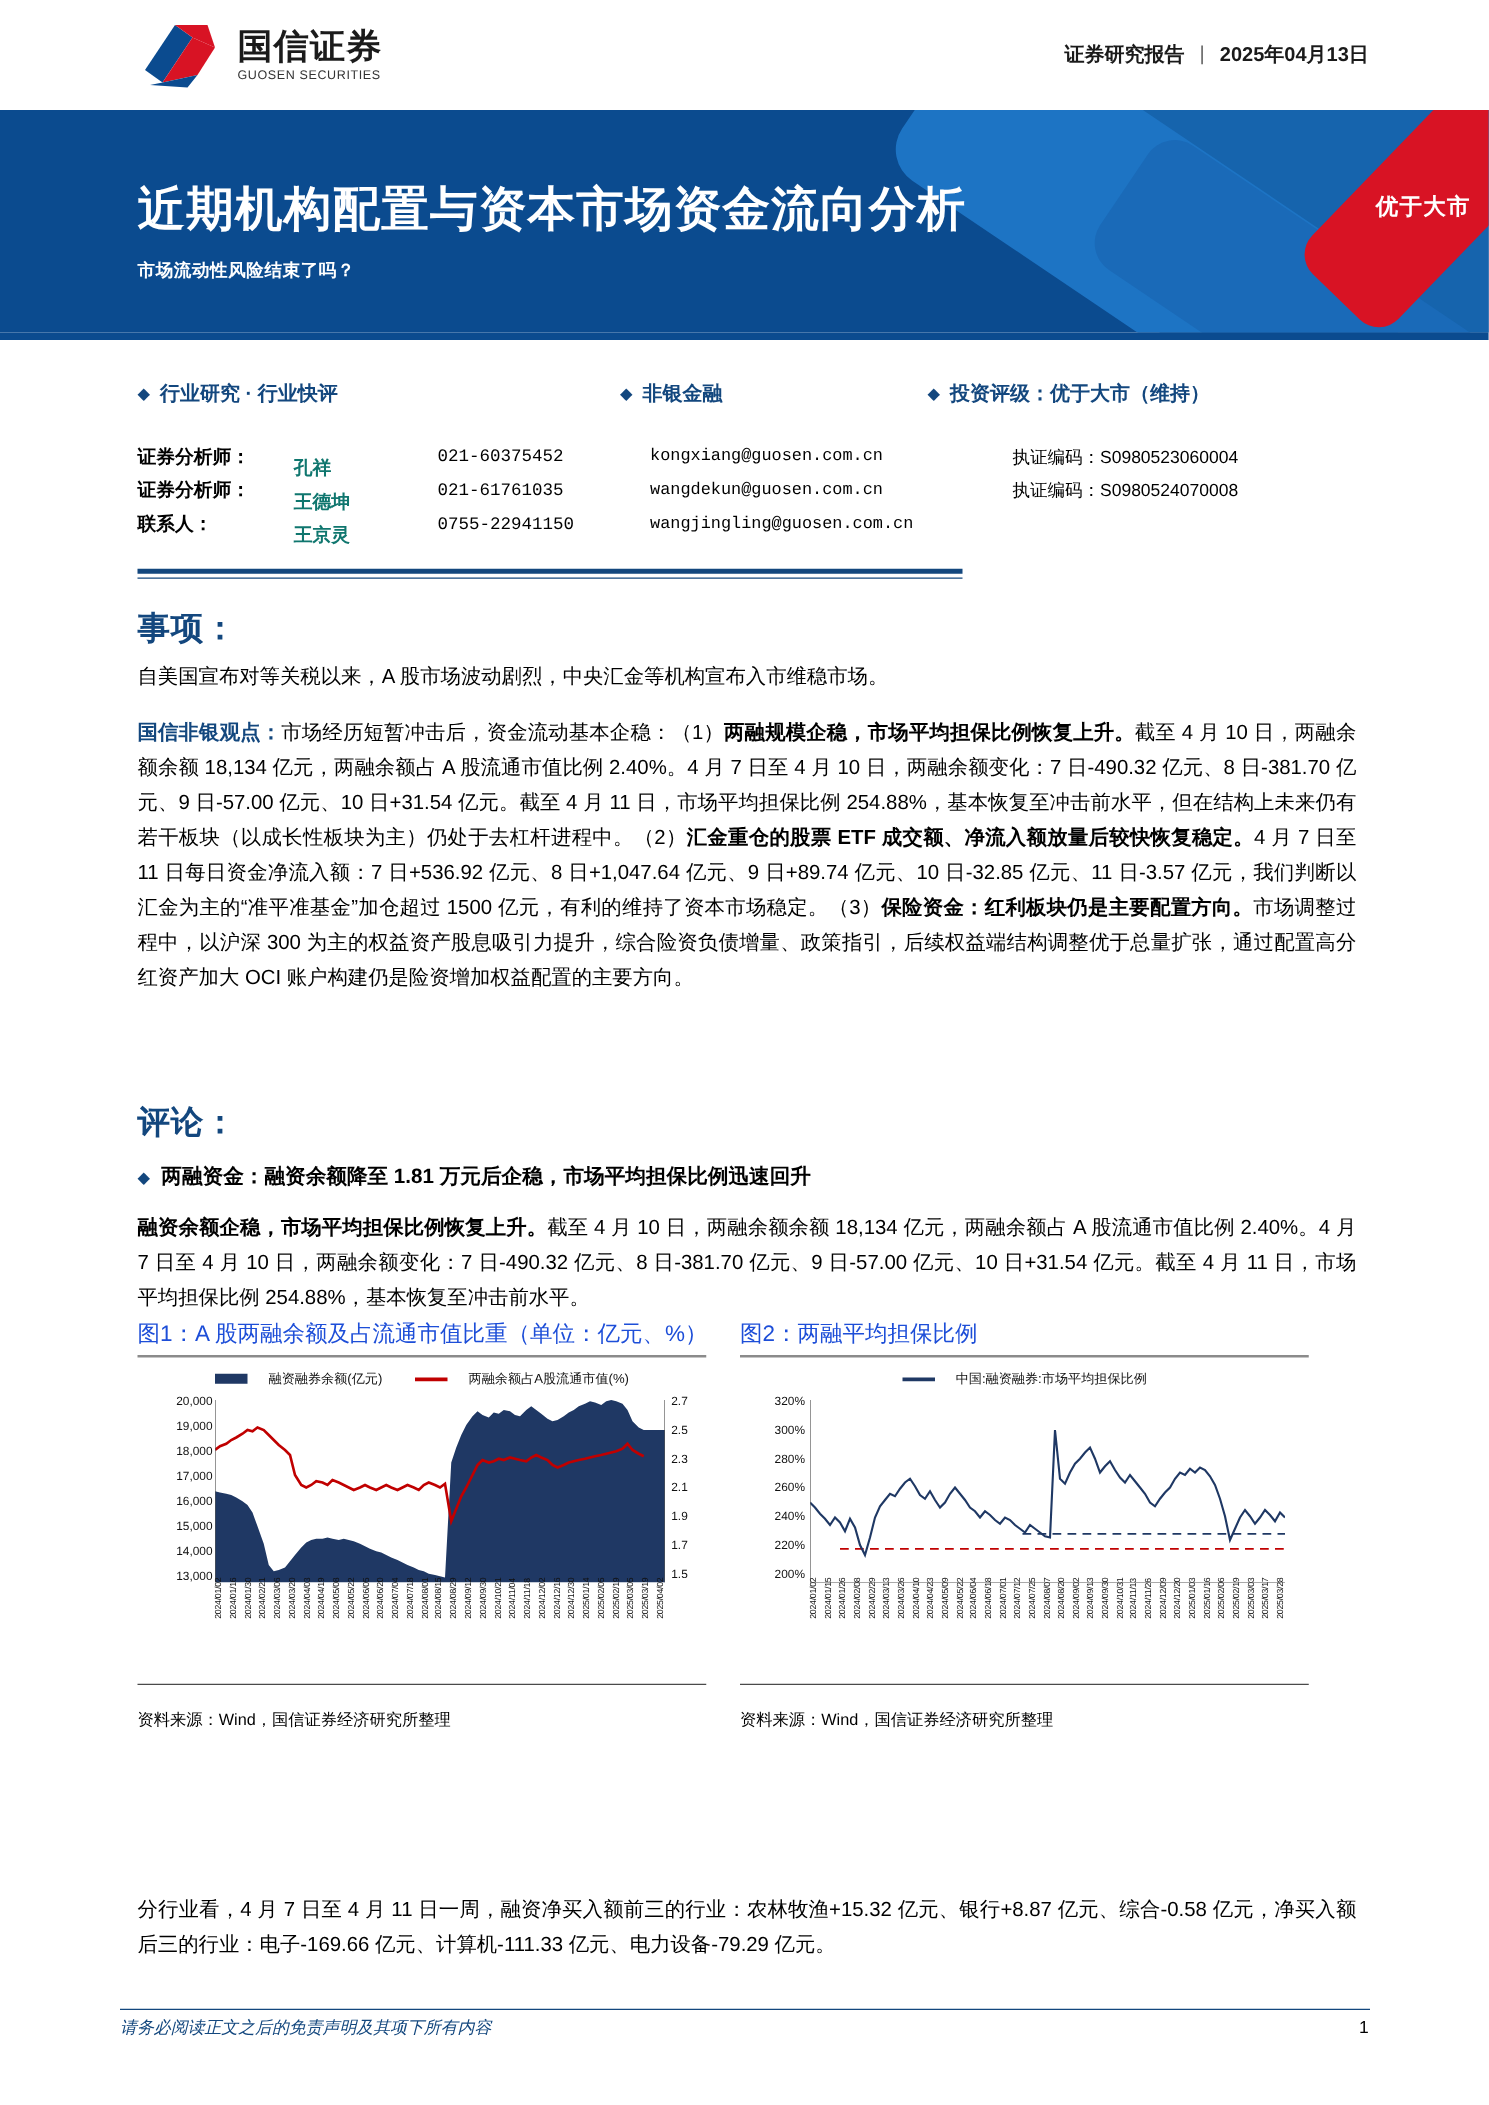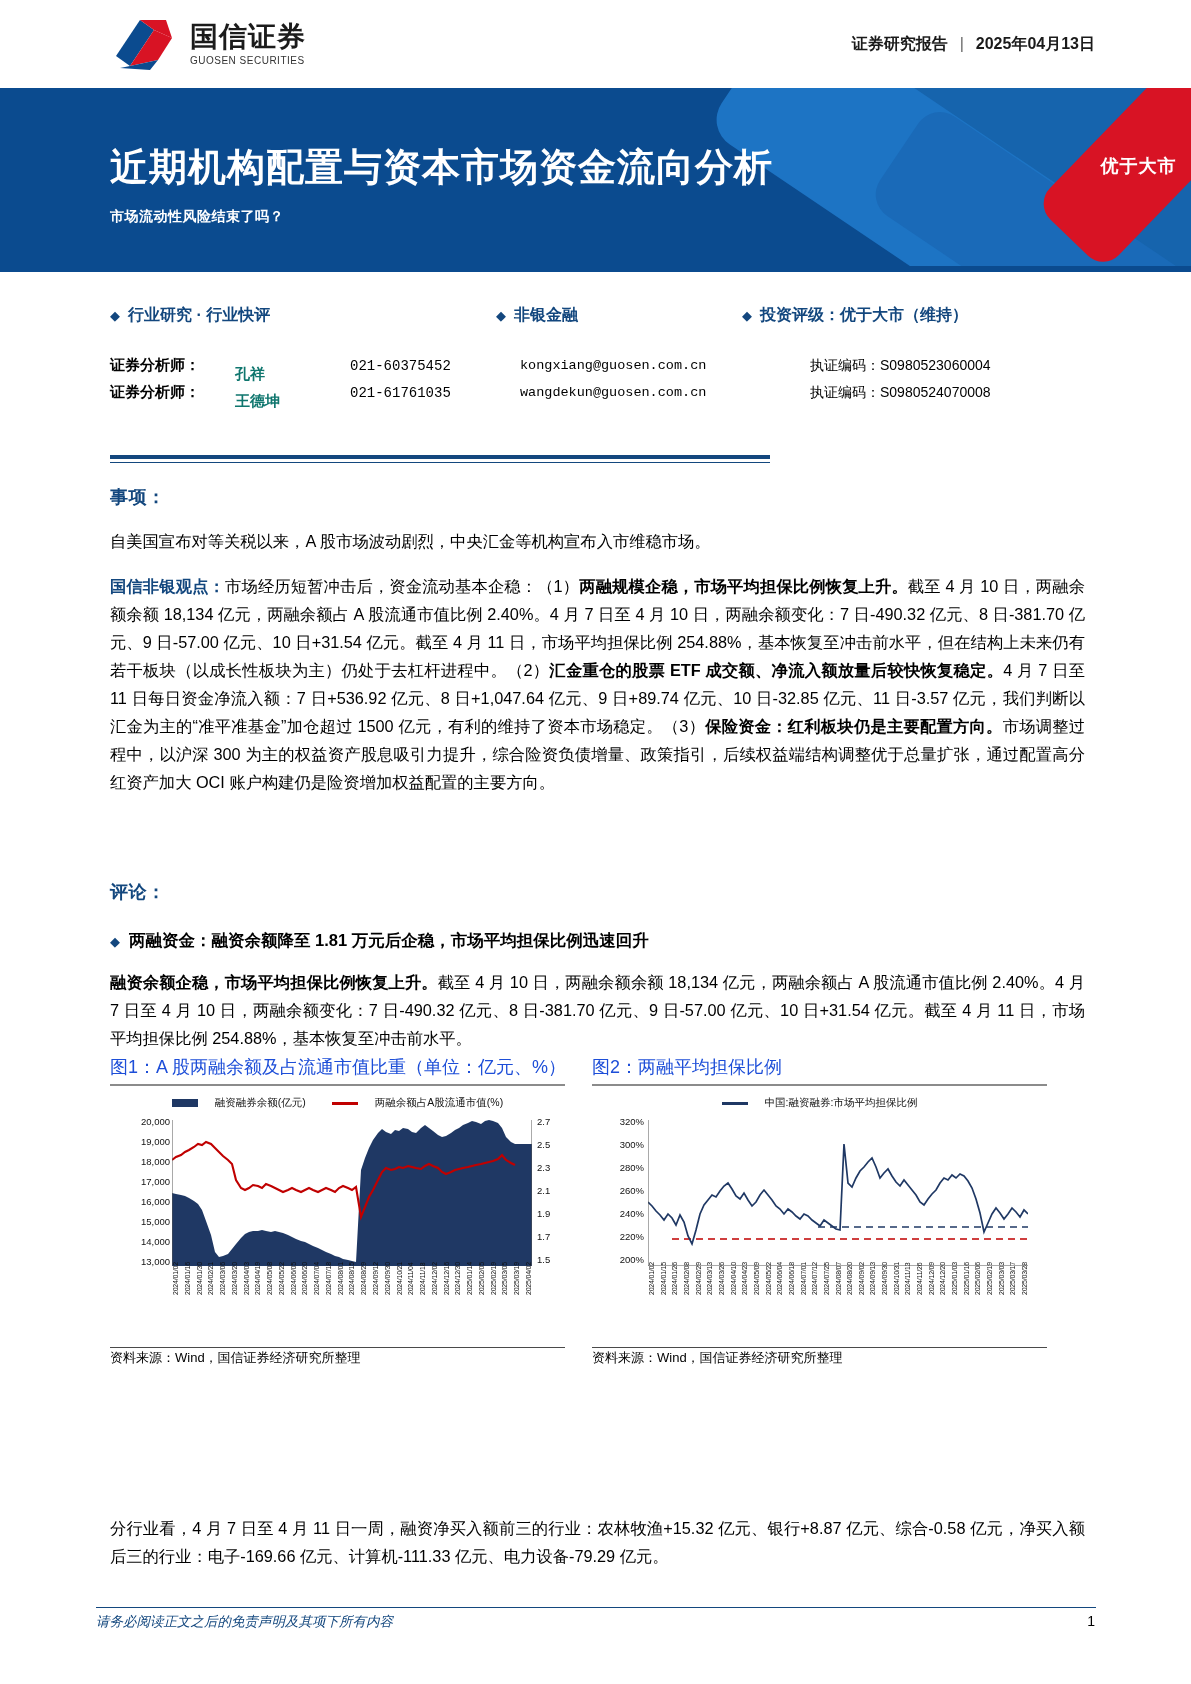--- a/index.html
+++ b/index.html
@@ -107,21 +107,21 @@
     background: #13477e;
   }
   .rule-thin {
     position: absolute; left: 110px; top: 462px; width: 660px; height: 1px;
     background: #13477e;
   }
 
   
   .sec-head {
     position: absolute; left: 110px;
-    color: #13477e; font-size: 18px; font-weight: 700; letter-spacing: .5px;
+    color: #13477e; font-size: 26px; font-weight: 700; letter-spacing: .5px;
   }
   .body-block {
     position: absolute; left: 110px; width: 975px;
     font-size: 16.3px; line-height: 1.72; text-align: justify;
     color: #000;
   }
   .b { font-weight: 700; }
   .blue-b { font-weight: 700; color: #13477e; }
 
   .bullet-head {
@@ -134,21 +134,21 @@
   
   .fig { position: absolute; width: 455px; }
   .fig-left { left: 110px; }
   .fig-right { left: 592px; }
   .fig-cap {
     font-size: 18px; color: #1d4ed8; padding-bottom: 5px; white-space: nowrap;
   }
   .fig-rule { height: 2px; background: #8b8b8b; width: 100%; }
   .fig-body { position: relative; width: 455px; height: 235px; }
   .fig-src {
-    margin-top: 6px; border-top: 1px solid #4a4a4a; padding-top: 1px;
+    margin-top: 6px; border-top: 1px solid #4a4a4a; padding-top: 19px;
     font-size: 13px; color: #000;
   }
   .legend {
     display: flex; justify-content: center; align-items: center; gap: 26px;
     padding-top: 10px; font-size: 10.5px; color: #111;
   }
   .legend-it { display: flex; align-items: center; gap: 17px; white-space: nowrap; }
   .swatch-bar { width: 26px; height: 8px; background: #1f3864; display: inline-block; }
   .swatch-line { width: 26px; height: 3px; background: #c00000; display: inline-block; }
   .swatch-line-navy { width: 26px; height: 3px; background: #1f3864; display: inline-block; }
@@ -248,20 +248,27 @@
       <span class="an-tel">021-60375452</span>
       <span class="an-mail">kongxiang@guosen.com.cn</span>
       <span class="an-cert">执证编码：S0980523060004</span>
     </div>
     <div class="an-row">
       <span class="an-role">证券分析师：</span>
       <span class="an-name">王德坤</span>
       <span class="an-tel">021-61761035</span>
       <span class="an-mail">wangdekun@guosen.com.cn</span>
       <span class="an-cert">执证编码：S0980524070008</span>
+    </div>
+    <div class="an-row">
+      <span class="an-role">联系人：</span>
+      <span class="an-name">王京灵</span>
+      <span class="an-tel">0755-22941150</span>
+      <span class="an-mail">wangjingling@guosen.com.cn</span>
+      <span class="an-cert"></span>
     </div>
   </div>
 
   <div class="rule-thick"></div>
   <div class="rule-thin"></div>
 
   <div class="sec-head" style="top:485px;">事项：</div>
 
   <div class="body-block" style="top:527px;">
     <span>自美国宣布对等关税以来，A 股市场波动剧烈，中央汇金等机构宣布入市维稳市场。</span>

